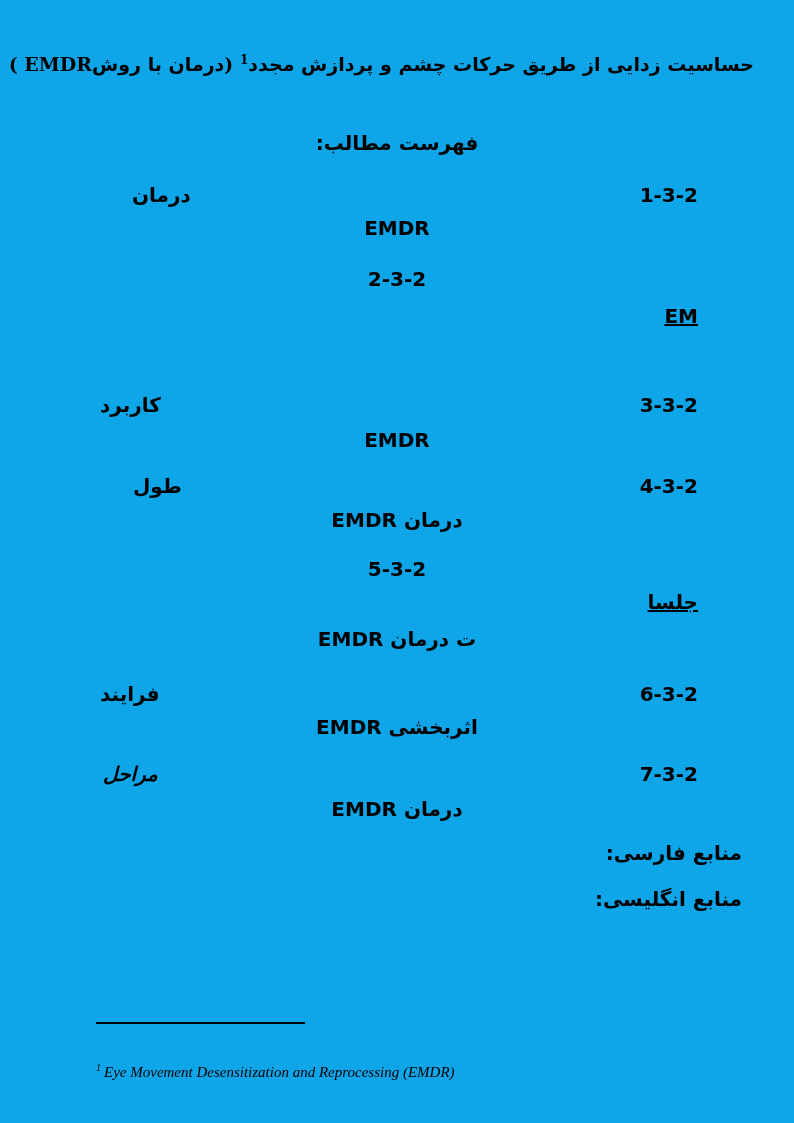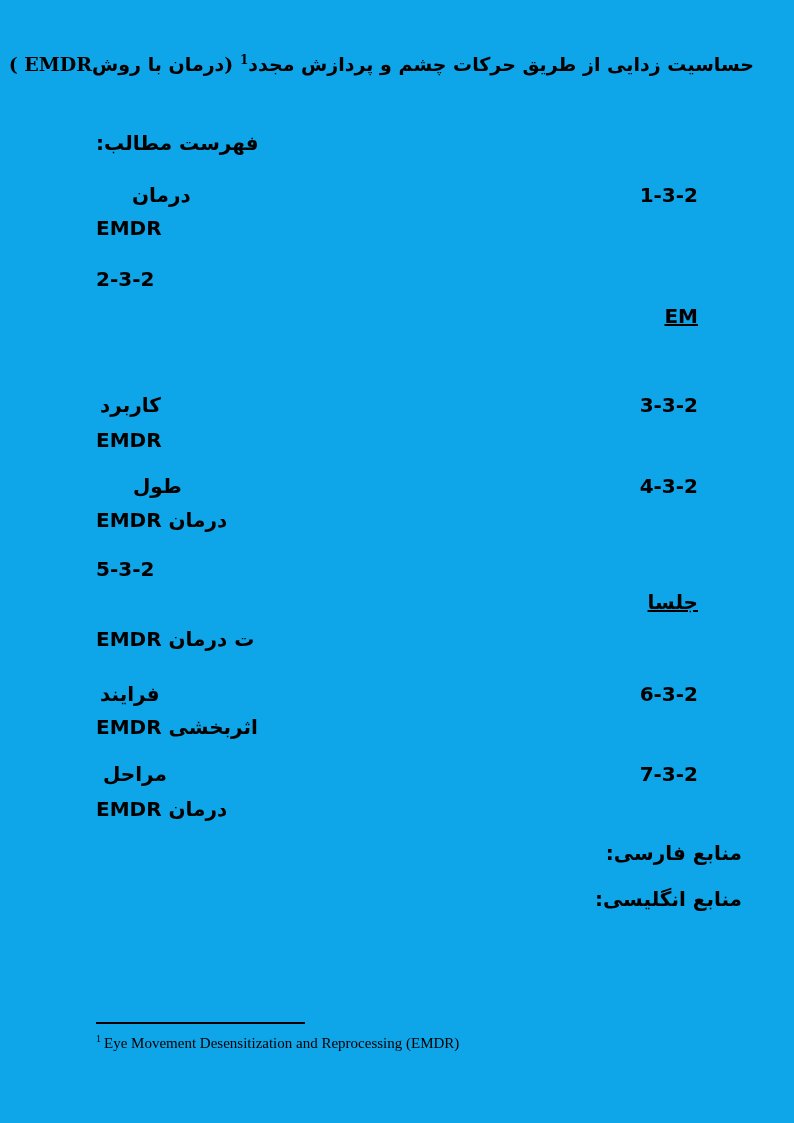--- a/index.html
+++ b/index.html
@@ -21,46 +21,47 @@
     line-height:26px;
     white-space:nowrap;
   }
   .title-line{
     font-family:"DejaVu Serif","DejaVu Sans",sans-serif;
     font-size:19px;
     text-align:center;
     left:40px;right:40px;
   }
   .title-line sup{font-size:12px;line-height:0;}
-  .right{text-align:left;}
+  .right{text-align:center;}
   .left{text-align:right;text-decoration:underline;}
   .split{display:flex;justify-content:space-between;align-items:baseline;}
   .ml4{margin-left:4px;}
-  .ml7{margin-left:7px;}
+  .ml7{margin-left:7px;font-style:italic;}
   .ml11{margin-left:17px;}
   .ml19{margin-left:37px;}
   .ml21{margin-left:36px;}
   .ml31{margin-left:31px;}
   .src{right:52px;left:auto;}
   .footnote-rule{
     position:absolute;
     left:96px;top:1022px;
     width:209px;height:0;
     border-top:2px solid #000;
   }
   .footnote-line{
     position:absolute;
-    left:96px;top:1031px;
+    left:96px;top:1060px;
     direction:ltr;
     text-align:left;
     font-family:"Liberation Serif", serif;
     font-size:15px;
     line-height:24px;
     font-weight:normal;
     white-space:nowrap;
+    font-style:italic;
   }
   .footnote-line sup{font-size:10px;line-height:0;margin-right:3px;}
 </style>
 </head>
 <body>
 
 <div class="page">
 
   <div class="line title-line" style="top:51px">
     <span>حساسیت زدایی از طریق حرکات چشم و پردازش مجدد</span><sup>1</sup><span> (درمان با روشEMDR )</span>

